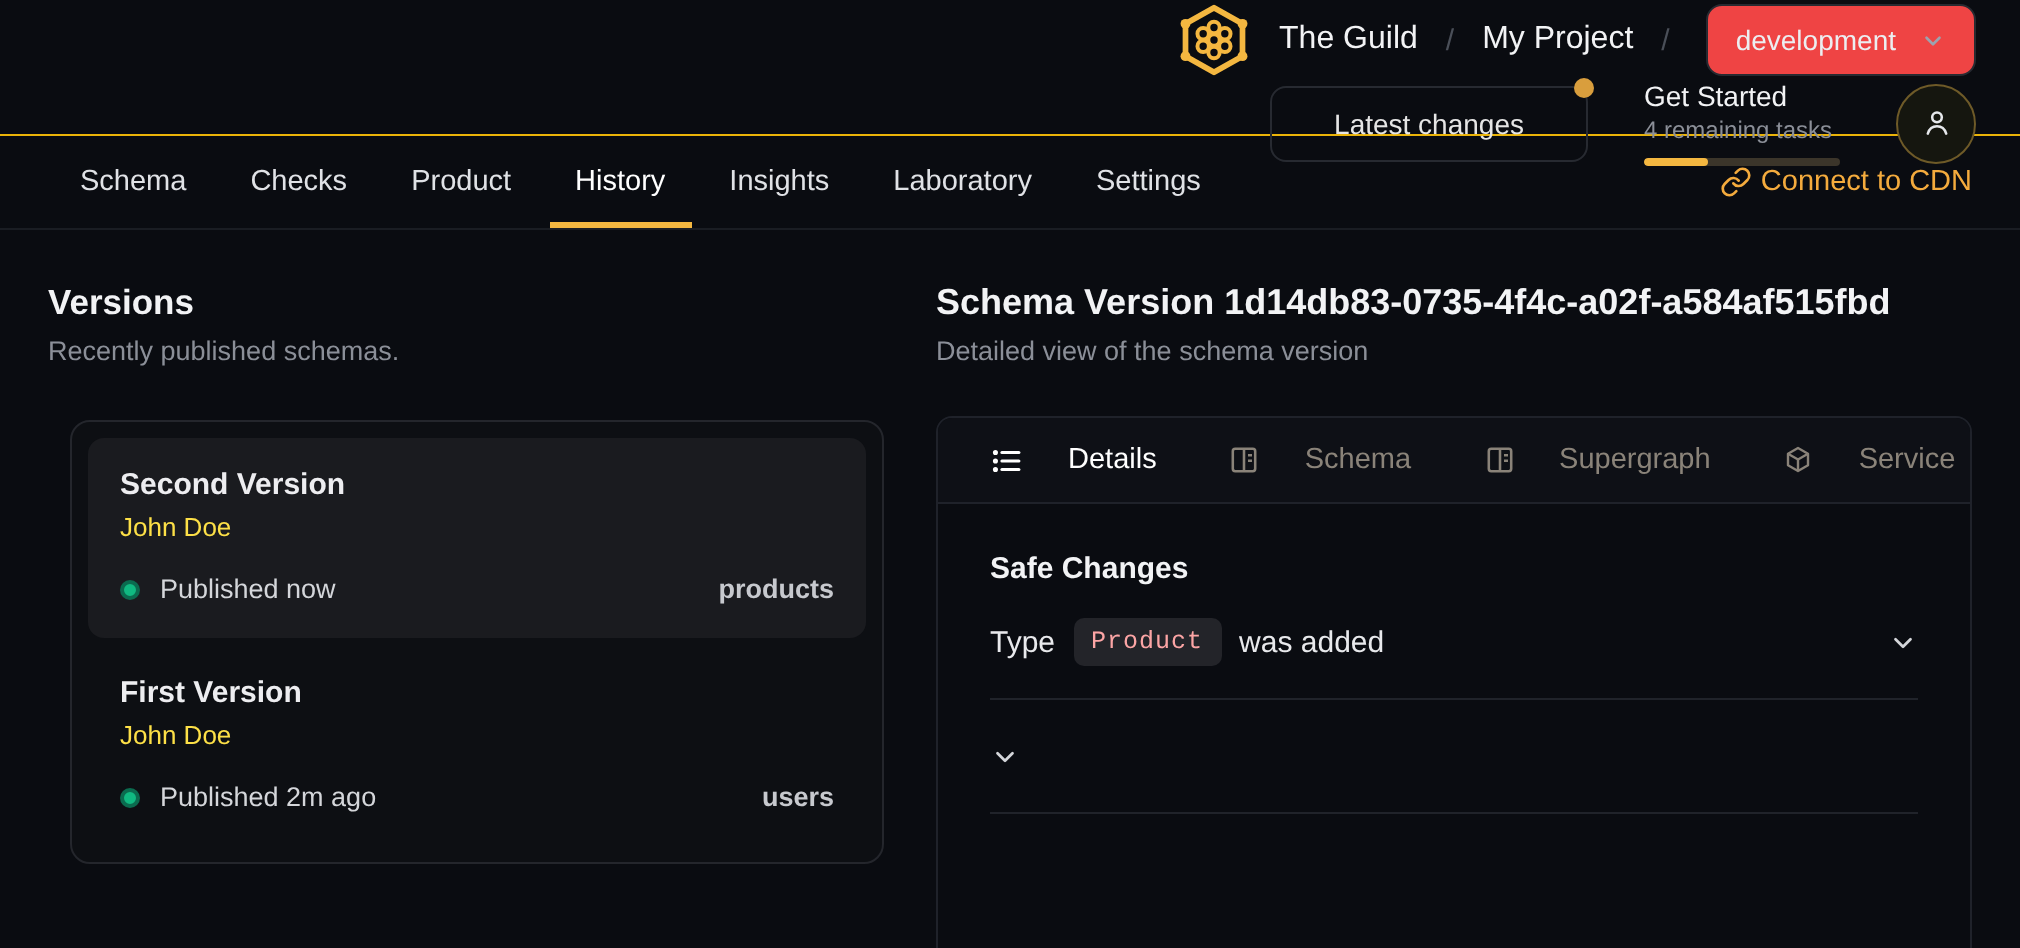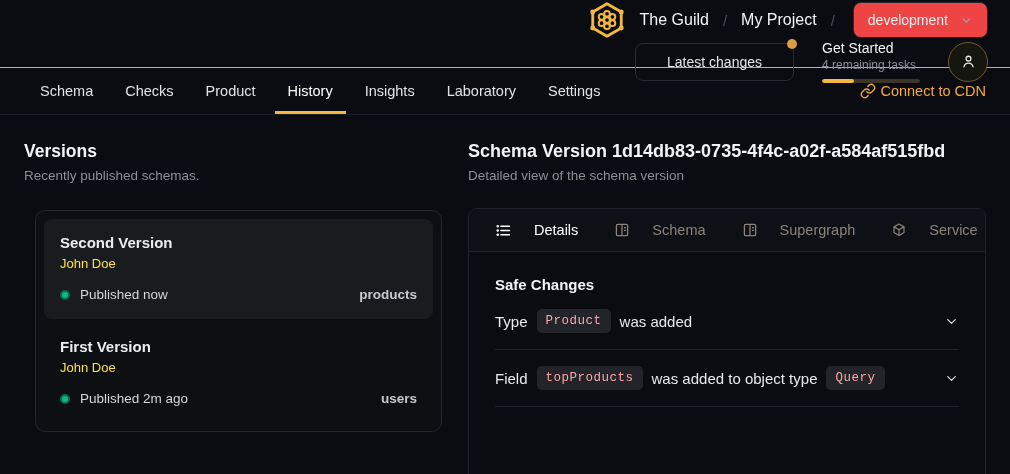--- a/index.html
+++ b/index.html
@@ -345,26 +345,20 @@
             <span>Type</span>
             <span class="code-badge">Product</span>
             <span>was added</span>
           </div>
           <svg class="chev" width="15" height="15" viewBox="0 0 24 24" fill="none" stroke="currentColor" stroke-width="2.2" stroke-linecap="round" stroke-linejoin="round">
               <path d="M6 9l6 6 6-6"></path>
             </svg>
         </div>
 
         <div class="change-row">
-          <div class="change-text">
-            <span>Field</span>
-            <span class="code-badge">topProducts</span>
-            <span>was added to object type</span>
-            <span class="code-badge">Query</span>
-          </div>
           <svg class="chev" width="15" height="15" viewBox="0 0 24 24" fill="none" stroke="currentColor" stroke-width="2.2" stroke-linecap="round" stroke-linejoin="round">
               <path d="M6 9l6 6 6-6"></path>
             </svg>
         </div>
       </div>
     </div>
   </div>
 </div>
 
 </body></html>

